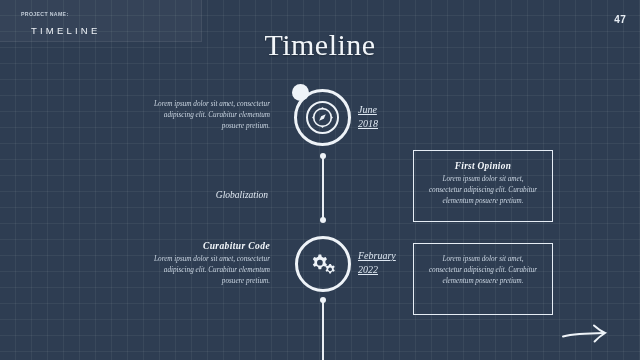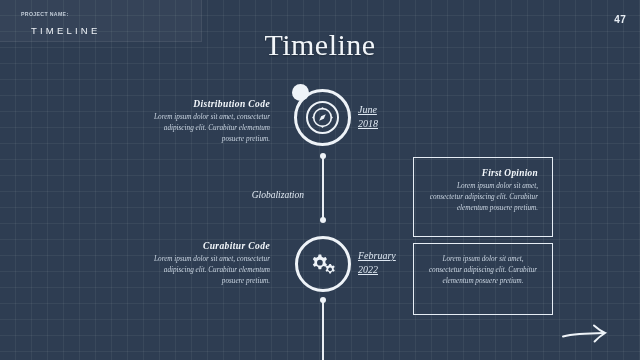--- a/index.html
+++ b/index.html
@@ -98,33 +98,33 @@
     font-family:"Liberation Serif", serif;
     font-style:italic;font-size:10px;line-height:1.35;
     color:#dfe8f2;
     text-decoration:underline;
   }
   #date1{left:358px;top:103px;}
   #date2{left:358px;top:249px;}
 
   
   #globalization{
-    position:absolute;left:180px;top:190px;width:124px;text-align:right;
+    position:absolute;left:180px;top:190px;width:124px;text-align:center;
     font-family:"Liberation Serif", serif;
     font-style:italic;font-size:9.5px;color:#e2eaf3;
   }
 
   
   .opinion-box{
     position:absolute;box-sizing:border-box;
     border:1.6px solid #e6edf5;
     padding:10px 14px 11px;
     text-align:center;
   }
-  #box-first{left:413px;top:157px;width:140px;height:80px;text-align:right;}
+  #box-first{left:413px;top:150px;width:140px;height:72px;}
   #box-second{left:413px;top:243px;width:140px;height:72px;}
   .opinion-title{
     font-family:"Liberation Serif", serif;
     font-style:italic;font-weight:bold;font-size:9.3px;
     color:#f4f8fc;letter-spacing:0.3px;margin-bottom:3px;
   }
   .opinion-body{
     font-family:"Liberation Serif", serif;
     font-style:italic;font-size:7.2px;line-height:1.55;color:#c9d4e0;
   }
@@ -157,21 +157,20 @@
   <svg class="node-icon" style="left:311px;top:106px;" width="23" height="23" viewBox="0 0 24 24">
     <circle cx="12" cy="12" r="9.2" fill="none" stroke="#eef3f8" stroke-width="1.7"></circle>
     <path d="M15.4 8.6 L10.6 10.6 L8.6 15.4 L13.4 13.4 Z" fill="#eef3f8"></path>
     <line x1="12" y1="1.4" x2="12" y2="3.4" stroke="#eef3f8" stroke-width="1.5"></line>
     <line x1="12" y1="20.6" x2="12" y2="22.6" stroke="#eef3f8" stroke-width="1.5"></line>
     <line x1="1.4" y1="12" x2="3.4" y2="12" stroke="#eef3f8" stroke-width="1.5"></line>
     <line x1="20.6" y1="12" x2="22.6" y2="12" stroke="#eef3f8" stroke-width="1.5"></line>
   </svg>
 
   <div class="side-block" id="block-distribution">
-    <div class="side-title">Distribution Code</div>
     <div class="side-body">Lorem ipsum dolor sit amet, consectetur adipiscing elit. Curabitur elementum posuere pretium.</div>
   </div>
   <div class="date-label" id="date1">
     <div>June</div>
     <div>2018</div>
   </div>
 
   <div id="globalization">Globalization</div>
 
   <div class="node-outer" id="node2-outer"></div>

